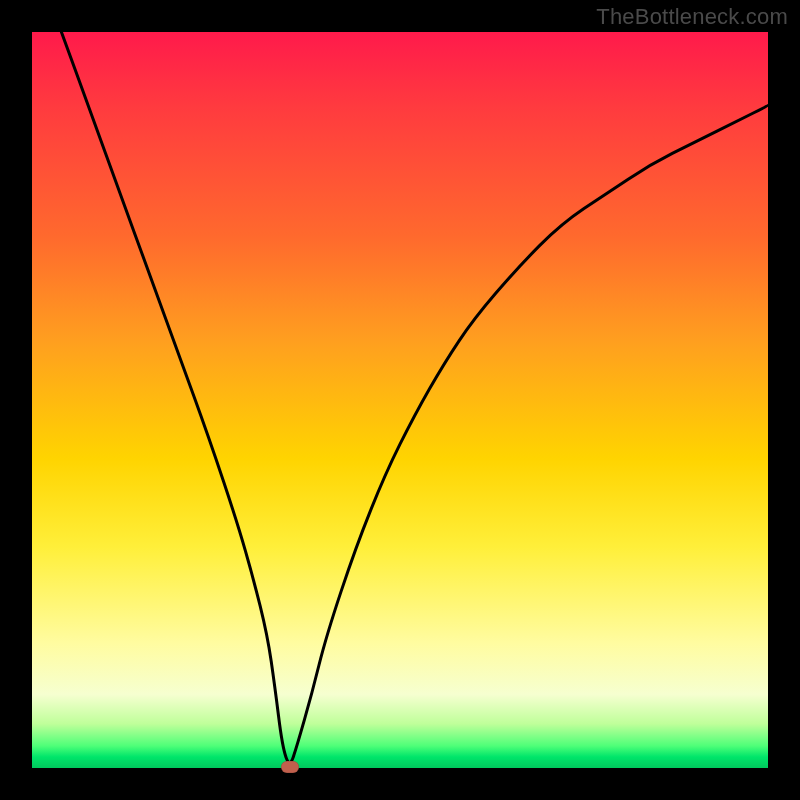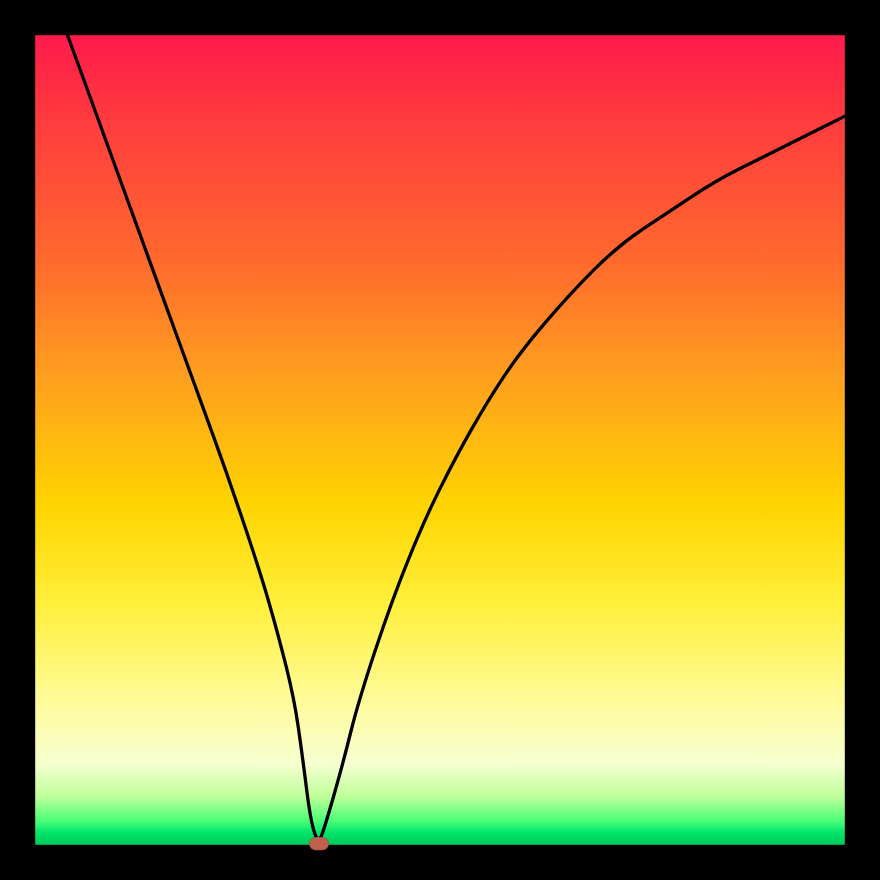--- a/index.html
+++ b/index.html
@@ -65,20 +65,21 @@
     height: 12px;
     border-radius: 6px;
     background: #c1604d;
     box-shadow: 0 0 0 0.5px rgba(0,0,0,0.2) inset;
   }
 </style>
 </head>
 <body>
 
 <div class="frame">
+  <div class="watermark">TheBottleneck.com</div>
 
   <div class="plot">
     <svg class="curve" viewBox="0 0 736 736" preserveAspectRatio="none">
       <path fill="none" stroke="#000" stroke-width="3" stroke-linejoin="round" stroke-linecap="round" d="M 29.4 0.0 Q 29.4 0.0 44.2 40.5 Q 58.9 81.0 73.6 121.4 Q 88.3 161.9 103.0 202.4 Q 117.8 242.9 132.5 283.4 Q 147.2 323.8 161.9 364.3 Q 176.6 404.8 191.4 449.0 Q 206.1 493.1 213.4 518.9 Q 220.8 544.6 228.2 574.1 Q 235.5 603.5 239.2 629.3 Q 242.9 655.0 246.6 684.5 Q 250.2 713.9 253.9 725.0 Q 257.6 736.0 261.3 725.0 Q 265.0 713.9 272.3 688.2 Q 279.7 662.4 287.0 633.0 Q 294.4 603.5 309.1 559.4 Q 323.8 515.2 338.6 478.4 Q 353.3 441.6 368.0 412.2 Q 382.7 382.7 397.4 357.0 Q 412.2 331.2 426.9 309.1 Q 441.6 287.0 463.7 261.3 Q 485.8 235.5 507.8 213.4 Q 529.9 191.4 552.0 176.6 Q 574.1 161.9 596.2 147.2 Q 618.2 132.5 640.3 121.4 Q 662.4 110.4 684.5 99.4 Q 706.6 88.3 721.3 81.0 T 736.0 73.6"></path>
     </svg>
     <div class="marker" style="left: 248.6px; top: 729px; background: rgb(193, 96, 77);"></div>
   </div>
 </div>
 
 </body></html>

